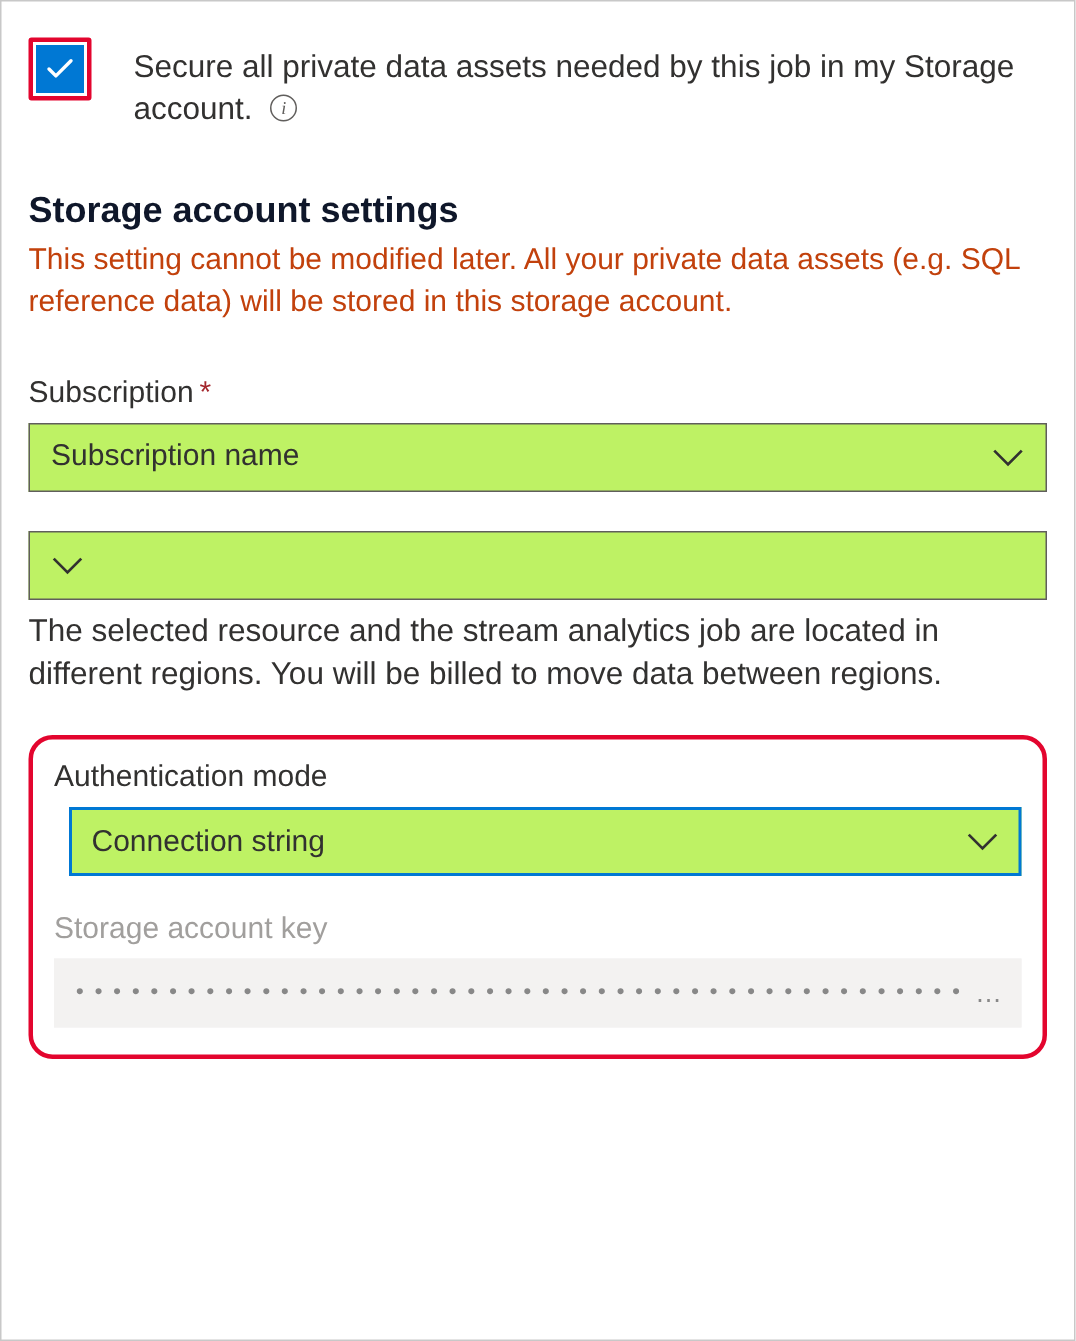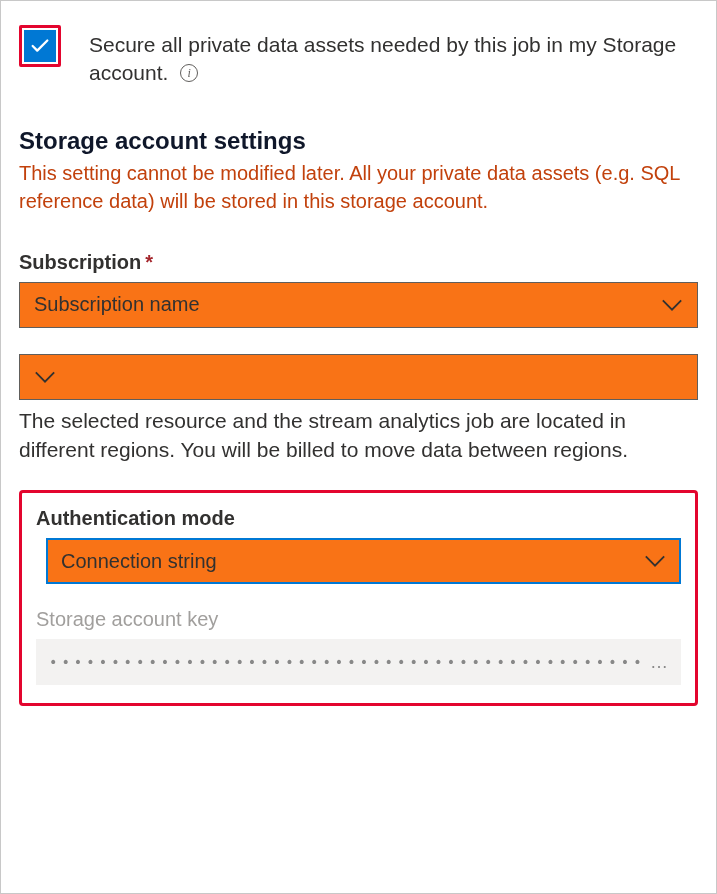--- a/index.html
+++ b/index.html
@@ -84,36 +84,35 @@
       margin-bottom: 36px;
     }
     .field {
       margin-bottom: 26px;
     }
     .field-label {
       font-size: 20px;
       color: #323130;
       margin-bottom: 8px;
       display: block;
-      font-weight: bold;
     }
     .required {
       color: #a4262c;
       margin-left: 4px;
     }
     .select {
       border: 1px solid #605e5c;
       height: 46px;
       display: flex;
       align-items: center;
       justify-content: space-between;
       padding: 0 14px;
       font-size: 20px;
       color: #323130;
-      background: #f97316;
+      background: #bef264;
       cursor: pointer;
     }
     .select.focused {
       border: 2px solid #0078d4;
       padding: 16px 13px;
       margin-left: 10px;
     }
     .chevron {
       flex-shrink: 0;
     }
@@ -123,21 +122,21 @@
       display: block;
     }
     .helper-text {
       font-size: 21px;
       line-height: 1.4;
       color: #323130;
       margin-top: 6px;
     }
     .auth-section {
       border: 3px solid #e3052e;
-      border-radius: 4px;
+      border-radius: 16px;
       padding: 14px 14px 18px 14px;
       margin-top: 20px;
     }
     .auth-field {
       margin-bottom: 24px;
     }
     .disabled-label {
       color: #a19f9d;
       font-size: 20px;
       margin-bottom: 8px;

